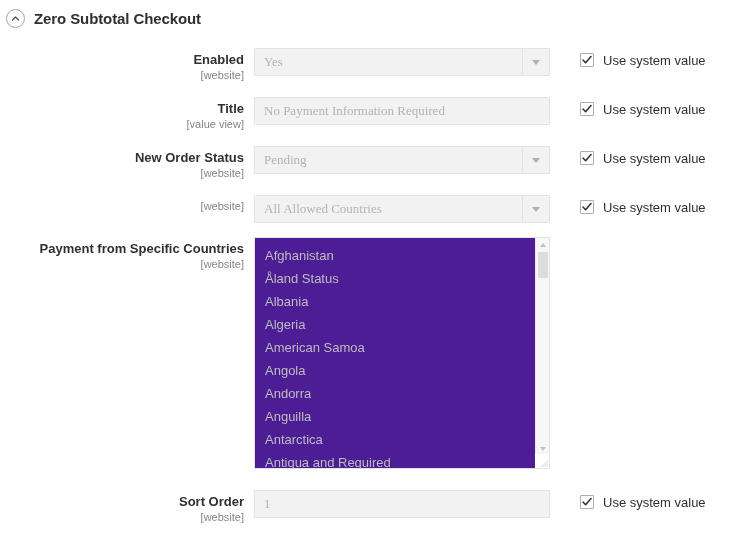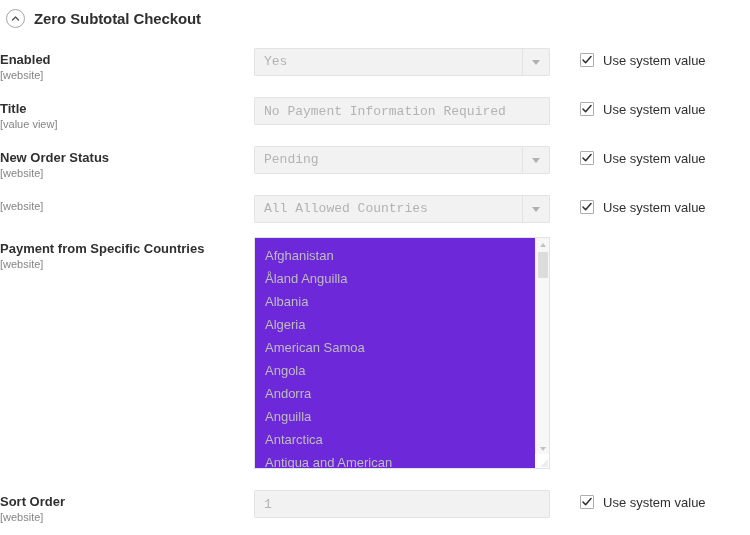--- a/index.html
+++ b/index.html
@@ -51,21 +51,21 @@
     padding-top: 18px;
   }
   .field-row {
     display: flex;
     align-items: flex-start;
     margin-bottom: 14px;
   }
   .field-label {
     width: 244px;
     flex: 0 0 244px;
-    text-align: left;
+    text-align: right;
     padding-right: 0;
     padding-top: 4px;
     line-height: 1.25;
   }
   .field-label .lbl {
     display: block;
     font-weight: bold;
     font-size: 13px;
     color: #303030;
   }
@@ -85,21 +85,21 @@
   
   .input-text,
   .select-box {
     width: 296px;
     height: 28px;
     background: #f2f2f2;
     border: 1px solid #e3e3e3;
     border-radius: 1px;
     color: #b3b3b3;
     font-size: 13px;
-    font-family: Liberation Mono, monospace;
+    font-family: Liberation Serif, serif;
     display: flex;
     align-items: center;
     padding: 0 9px;
     overflow: hidden;
     white-space: nowrap;
   }
   .select-box {
     padding: 0;
     position: relative;
   }
@@ -125,21 +125,21 @@
     height: 0;
     border-left: 4px solid transparent;
     border-right: 4px solid transparent;
     border-top: 5px solid #b0b0b0;
   }
 
   
   .multiselect {
     width: 296px;
     height: 232px;
-    background: #6d28d9;
+    background: #4c1d95;
     border: 1px solid #e3e3e3;
     border-radius: 1px;
     position: relative;
     overflow: hidden;
   }
   .ms-list {
     position: absolute;
     top: 0; left: 0; right: 14px; bottom: 0;
     padding: 6px 0 0 10px;
     overflow: hidden;
@@ -342,29 +342,29 @@
 
   <div class="field-row">
     <div class="field-label">
       <span class="lbl">Payment from Specific Countries</span>
       <span class="scope">[website]</span>
     </div>
     <div class="field-control">
       <div class="multiselect">
         <div class="ms-list">
           <div class="ms-option">Afghanistan</div>
-          <div class="ms-option">Åland Anguilla</div>
+          <div class="ms-option">Åland Status</div>
           <div class="ms-option">Albania</div>
           <div class="ms-option">Algeria</div>
           <div class="ms-option">American Samoa</div>
           <div class="ms-option">Angola</div>
           <div class="ms-option">Andorra</div>
           <div class="ms-option">Anguilla</div>
           <div class="ms-option">Antarctica</div>
-          <div class="ms-option">Antigua and American</div>
+          <div class="ms-option">Antigua and Required</div>
         </div>
         <div class="ms-scroll">
           <div class="ms-scroll-up">
               <span class="ms-arrow-up"></span>
             </div>
           <div class="ms-thumb"></div>
           <div class="ms-scroll-down">
               <span class="ms-arrow-down"></span>
             </div>
         </div>

